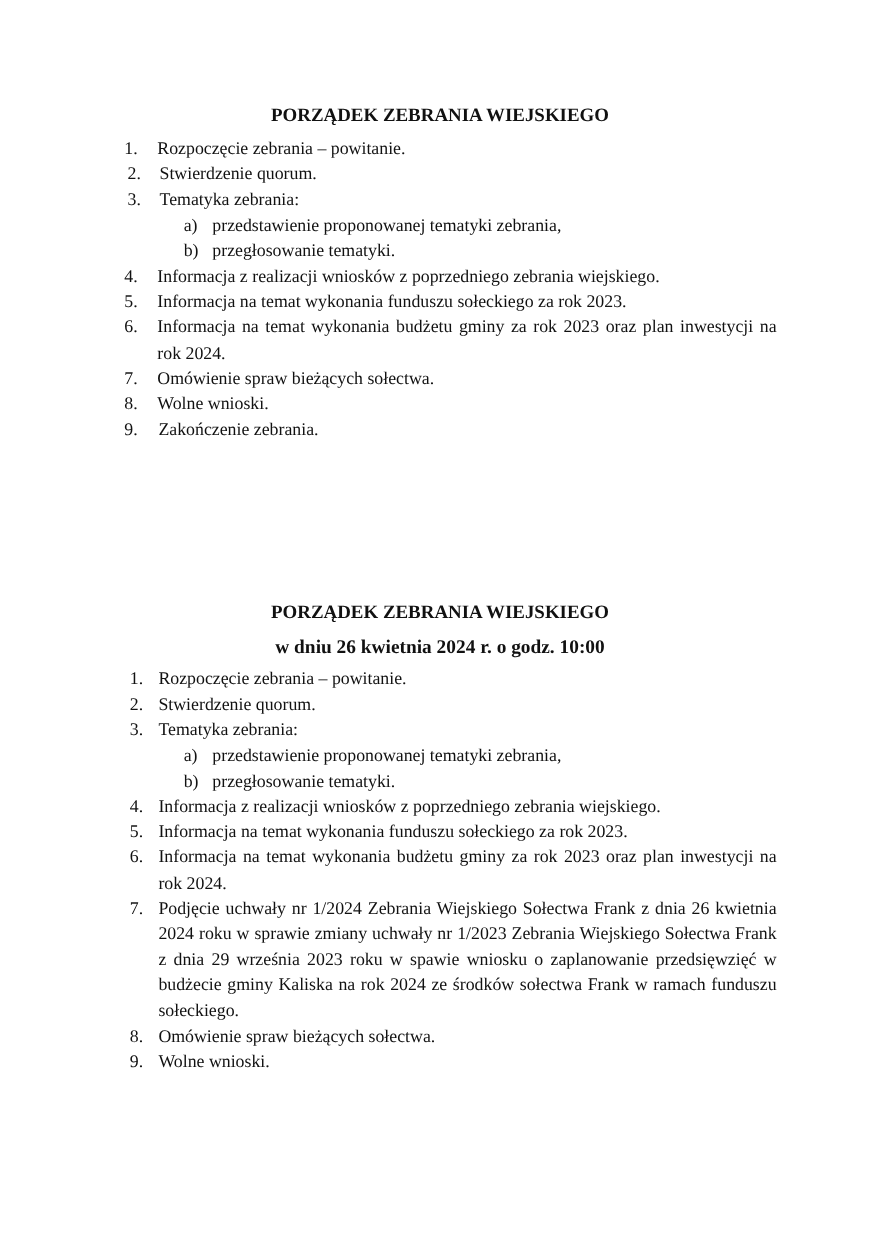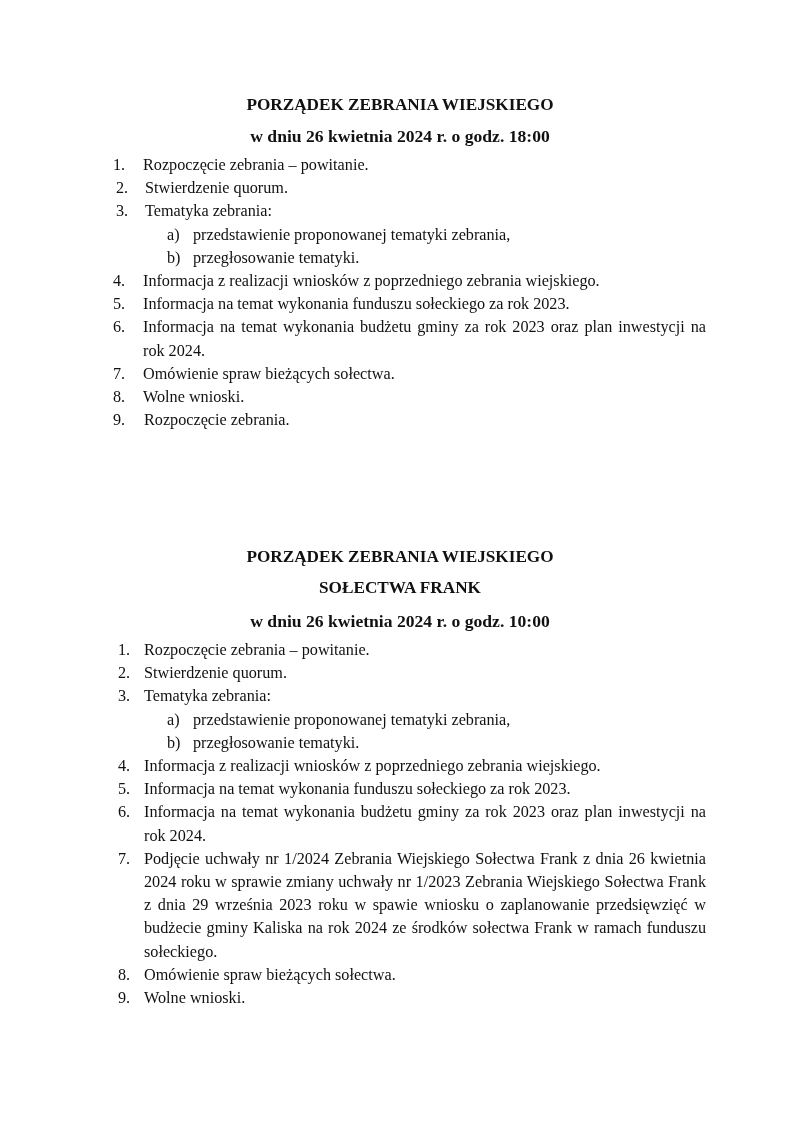--- a/index.html
+++ b/index.html
@@ -76,21 +76,20 @@
       display: inline;
     }
   </style>
 </head>
 <body>
 
 <div class="page">
 
   <div class="section s1">
     <h1 class="heading h1">PORZĄDEK ZEBRANIA WIEJSKIEGO</h1>
-    <h3 class="heading h3">w dniu 26 kwietnia 2024 r. o godz. 18:00</h3>
     <ul class="list">
       <li class="item i1">
         <span class="num">1.</span>
         <span class="text">Rozpoczęcie zebrania – powitanie.</span>
       </li>
       <li class="item i2">
         <span class="num">2.</span>
         <span class="text">Stwierdzenie quorum.</span>
       </li>
       <li class="item i3">
@@ -120,28 +119,27 @@
       <li class="item i7">
         <span class="num">7.</span>
         <span class="text">Omówienie spraw bieżących sołectwa.</span>
       </li>
       <li class="item i8">
         <span class="num">8.</span>
         <span class="text">Wolne wnioski.</span>
       </li>
       <li class="item i9">
         <span class="num">9.</span>
-        <span class="text">Rozpoczęcie zebrania.</span>
+        <span class="text">Zakończenie zebrania.</span>
       </li>
     </ul>
   </div>
 
   <div class="section s2">
     <h1 class="heading h1">PORZĄDEK ZEBRANIA WIEJSKIEGO</h1>
-    <h2 class="heading h2">SOŁECTWA FRANK</h2>
     <h3 class="heading h3">w dniu 26 kwietnia 2024 r. o godz. 10:00</h3>
     <ul class="list">
       <li class="item">
         <span class="num">1.</span>
         <span class="text">Rozpoczęcie zebrania – powitanie.</span>
       </li>
       <li class="item">
         <span class="num">2.</span>
         <span class="text">Stwierdzenie quorum.</span>
       </li>

